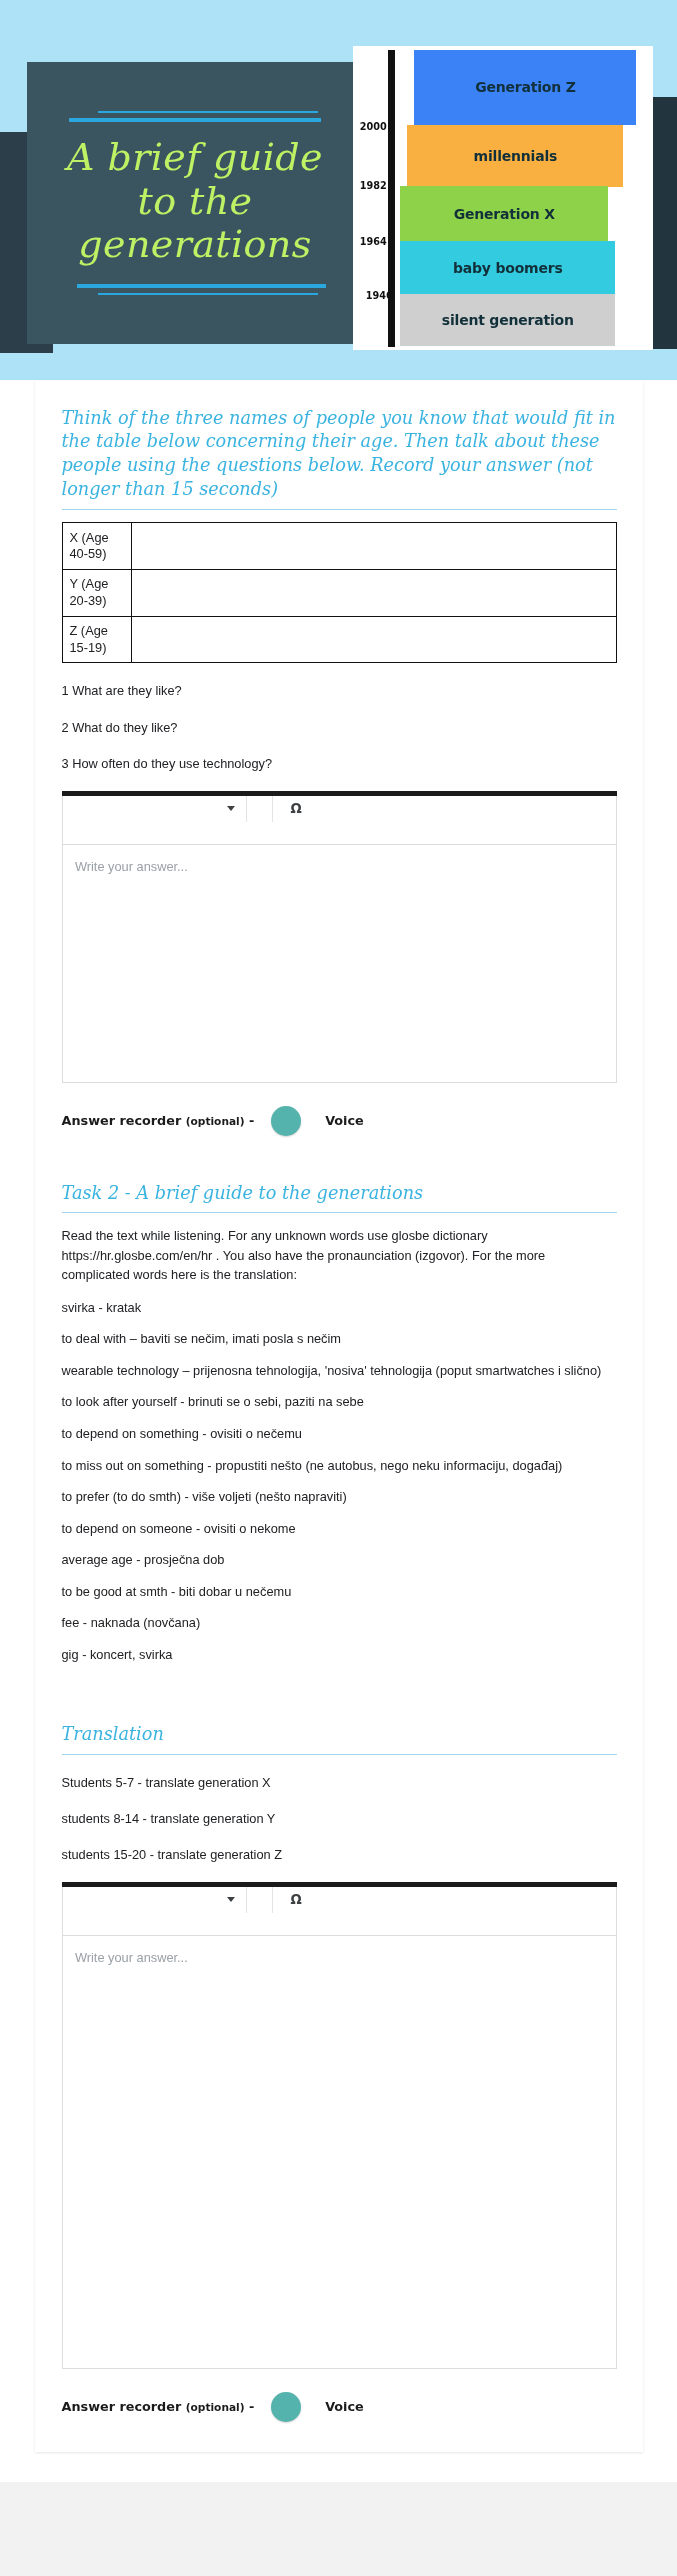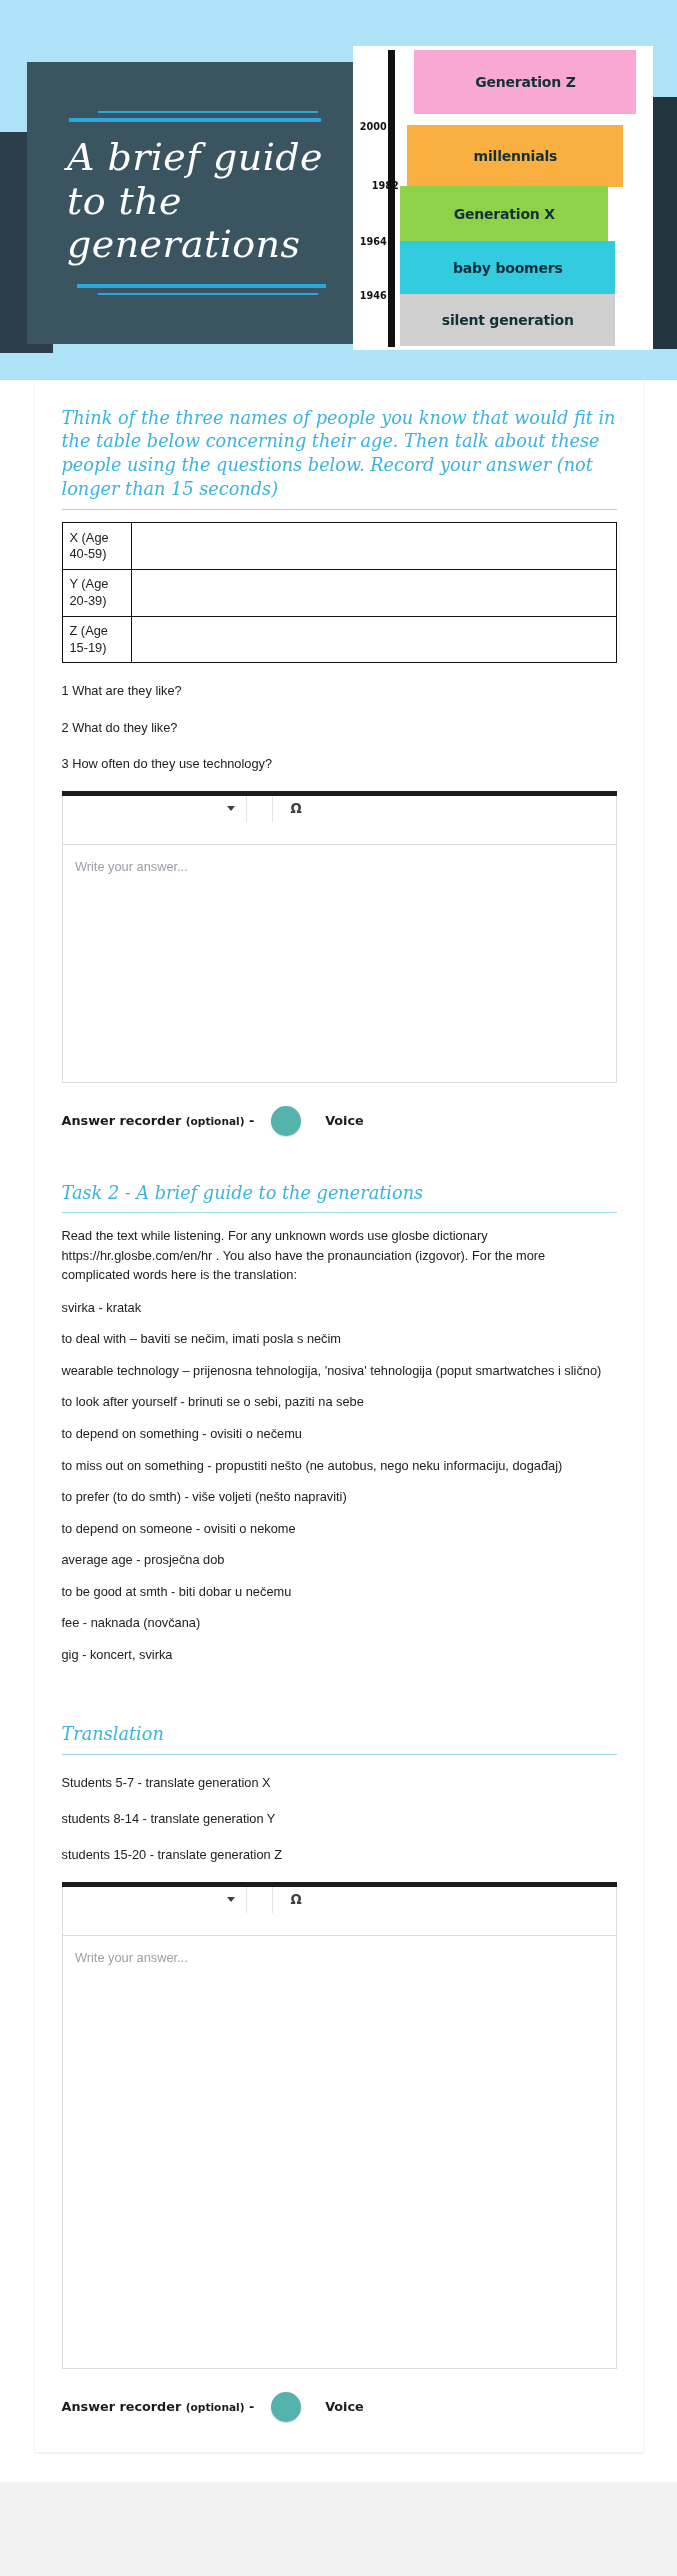--- a/index.html
+++ b/index.html
@@ -45,22 +45,22 @@
   .rule-group { width: 100%; display: flex; flex-direction: column; align-items: center; }
   .rule-a { width: 69%; height: 2.6px; background: #2aa8dd; margin-left: 8%; }
   .rule-b { width: 79%; height: 4.4px; background: #2aa8dd; margin-top: 4.4px; }
   .rule-c { width: 78%; height: 4.4px; background: #2aa8dd; margin-left: 4%; }
   .rule-d { width: 69%; height: 2.6px; background: #2aa8dd; margin-top: 4.4px; margin-left: 8%; }
   .title-text {
     font-family: "DejaVu Serif", serif;
     font-style: italic;
     font-size: 38px;
     line-height: 1.14;
-    color: #ffffff;
-    text-align: left;
+    color: #bef264;
+    text-align: center;
     margin: 14px 0 17.7px 0;
     letter-spacing: 0.4px;
   }
 
   
   .gen-chart {
     position: absolute;
     left: 353px; top: 46px;
     width: 300px; height: 304px;
     background: #ffffff;
@@ -217,40 +217,40 @@
       </div>
       <div class="rule-group">
         <div class="rule-c"></div>
         <div class="rule-d"></div>
       </div>
     </div>
 
     <div class="gen-chart">
       <div class="gen-axis"></div>
       <div class="gen-bars">
-        <div class="gen-bar" style="left:19.4px; top:3.5px; width:222px; height:64px; background:#f9a8d4;">
+        <div class="gen-bar" style="left:19.4px; top:3.5px; width:222px; height:75px; background:#3b82f6;">
           <span>Generation Z</span>
         </div>
         <div class="gen-bar" style="left:12.4px; top:79px; width:216px; height:62px; background:#f9b040;">
           <span>millennials</span>
         </div>
         <div class="gen-bar" style="left:5.3px; top:140px; width:208px; height:55px; background:#8ed24a;">
           <span>Generation X</span>
         </div>
         <div class="gen-bar" style="left:5.3px; top:195px; width:215px; height:53px; background:#33cbe0;">
           <span>baby boomers</span>
         </div>
         <div class="gen-bar" style="left:5.3px; top:248px; width:215px; height:52px; background:#cfcfcf;">
           <span>silent generation</span>
         </div>
       </div>
       <div class="gen-year" style="top:75px;">2000</div>
-      <div class="gen-year" style="top:134px;margin-left:12px;">1982</div>
+      <div class="gen-year" style="top:134px;">1982</div>
       <div class="gen-year" style="top:190px;text-align:right;">1964</div>
-      <div class="gen-year" style="top:244px;">1946</div>
+      <div class="gen-year" style="top:244px;margin-left:6px;">1946</div>
     </div>
   </div>
 
   <div class="content-card">
 
     <div class="script-head task-intro">Think of the three names of people you know that would fit in the table below concerning their age. Then talk about these people using the questions below. Record your answer (not longer than 15 seconds)</div>
     <hr class="hr-blue">
 
     <table class="agetable">
       <tbody>

